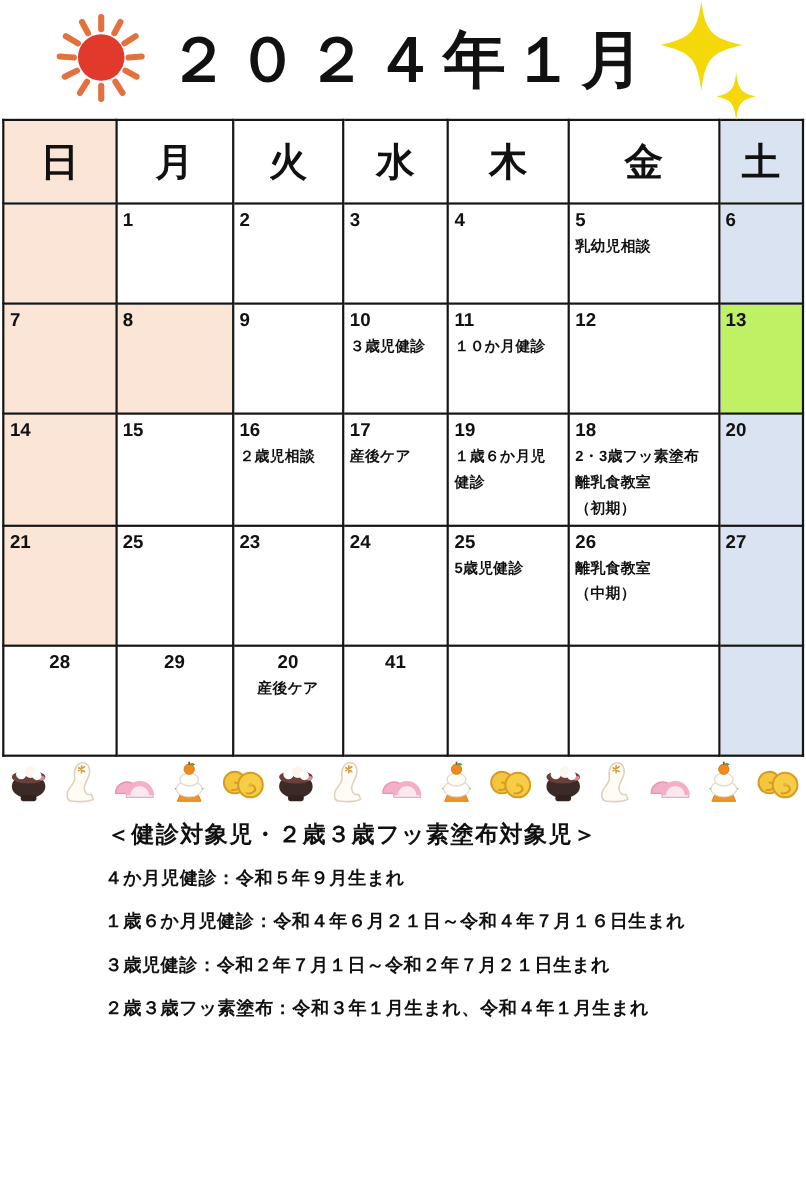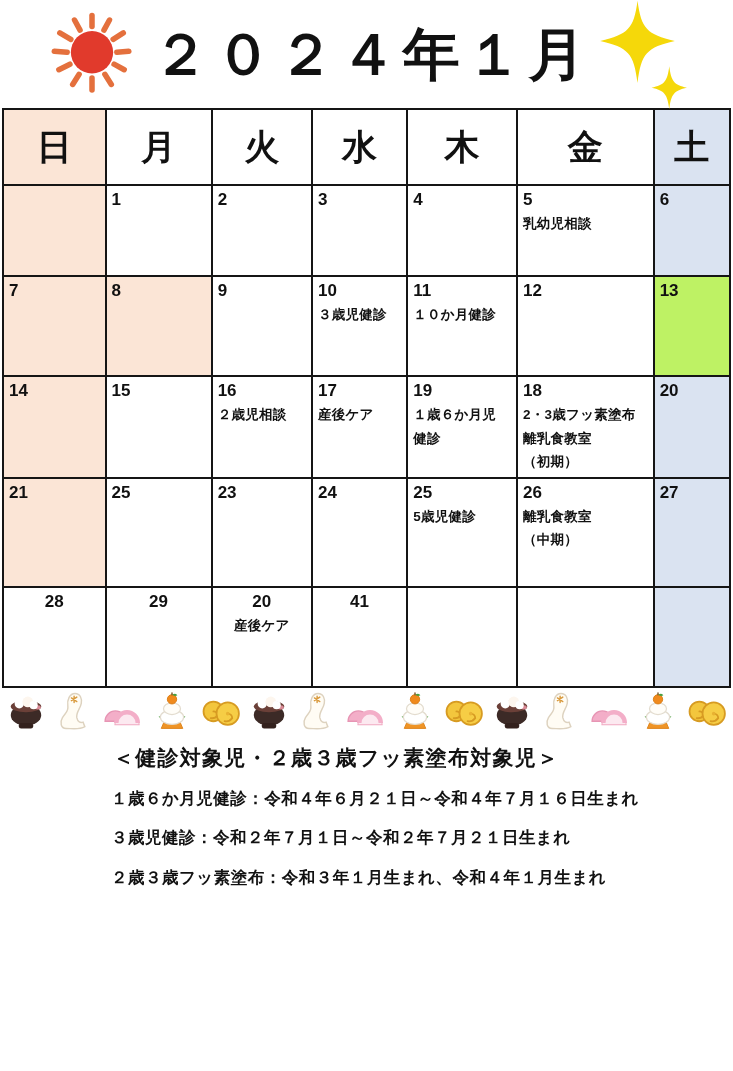--- a/index.html
+++ b/index.html
@@ -67,21 +67,21 @@
     height: 46px;
     display: flex;
     justify-content: space-between;
     align-items: center;
     padding: 1px 3px;
     overflow: hidden;
   }
   .deco-strip svg { width: 46px; height: 43px; flex: 0 0 auto; }
 
   
-  .info { padding: 6px 25px 0 95px; margin-left: 16px; }
+  .info { padding: 6px 25px 0 95px; }
   .info-heading {
     font-size: 21px;
     font-weight: 800;
     letter-spacing: 0.06em;
     margin: 4px 0 16px 2px;
   }
   .info-line {
     font-size: 16.5px;
     font-weight: 600;
     letter-spacing: 0.03em;
@@ -356,17 +356,18 @@
       <use href="#sym-kagami"></use>
     </svg>
     <svg viewBox="0 0 48 48">
       <use href="#sym-datemaki"></use>
     </svg>
   </div>
 
 <div class="info">
   <div class="info-heading">＜健診対象児・２歳３歳フッ素塗布対象児＞</div>
   <div id="info-lines">
+      <div class="info-line">４か月児健診：令和５年９月生まれ</div>
       <div class="info-line">１歳６か月児健診：令和４年６月２１日～令和４年７月１６日生まれ</div>
       <div class="info-line">３歳児健診：令和２年７月１日～令和２年７月２１日生まれ</div>
       <div class="info-line">２歳３歳フッ素塗布：令和３年１月生まれ、令和４年１月生まれ</div>
     </div>
 </div>
 
 </body></html>

